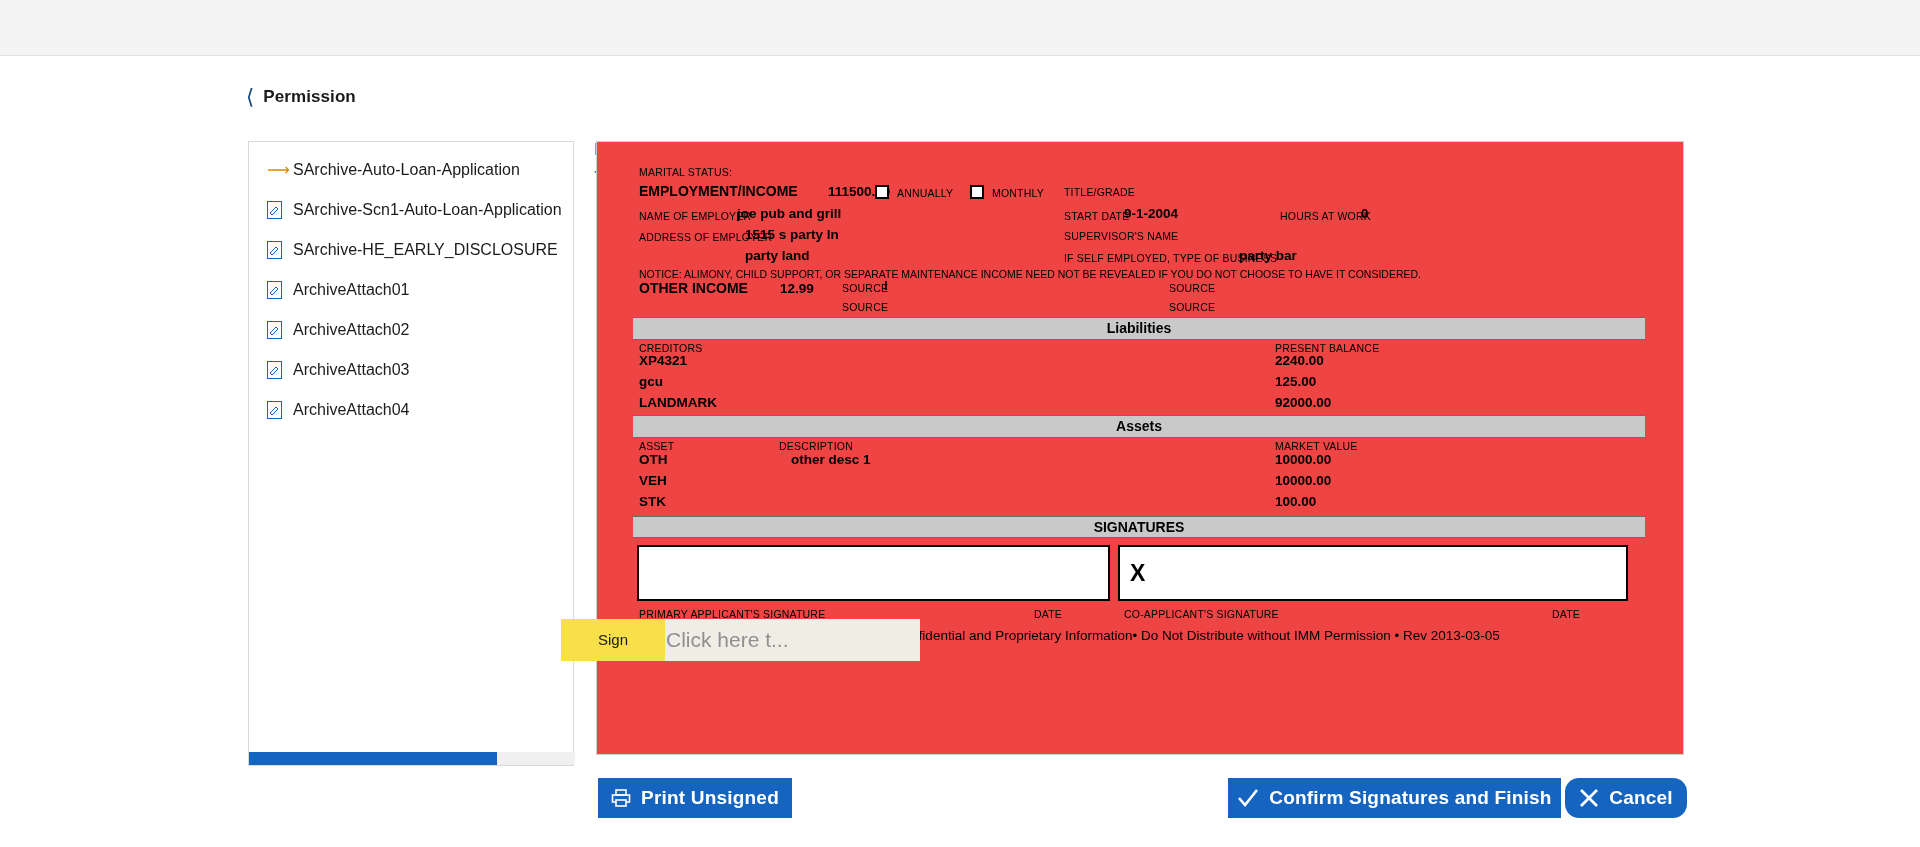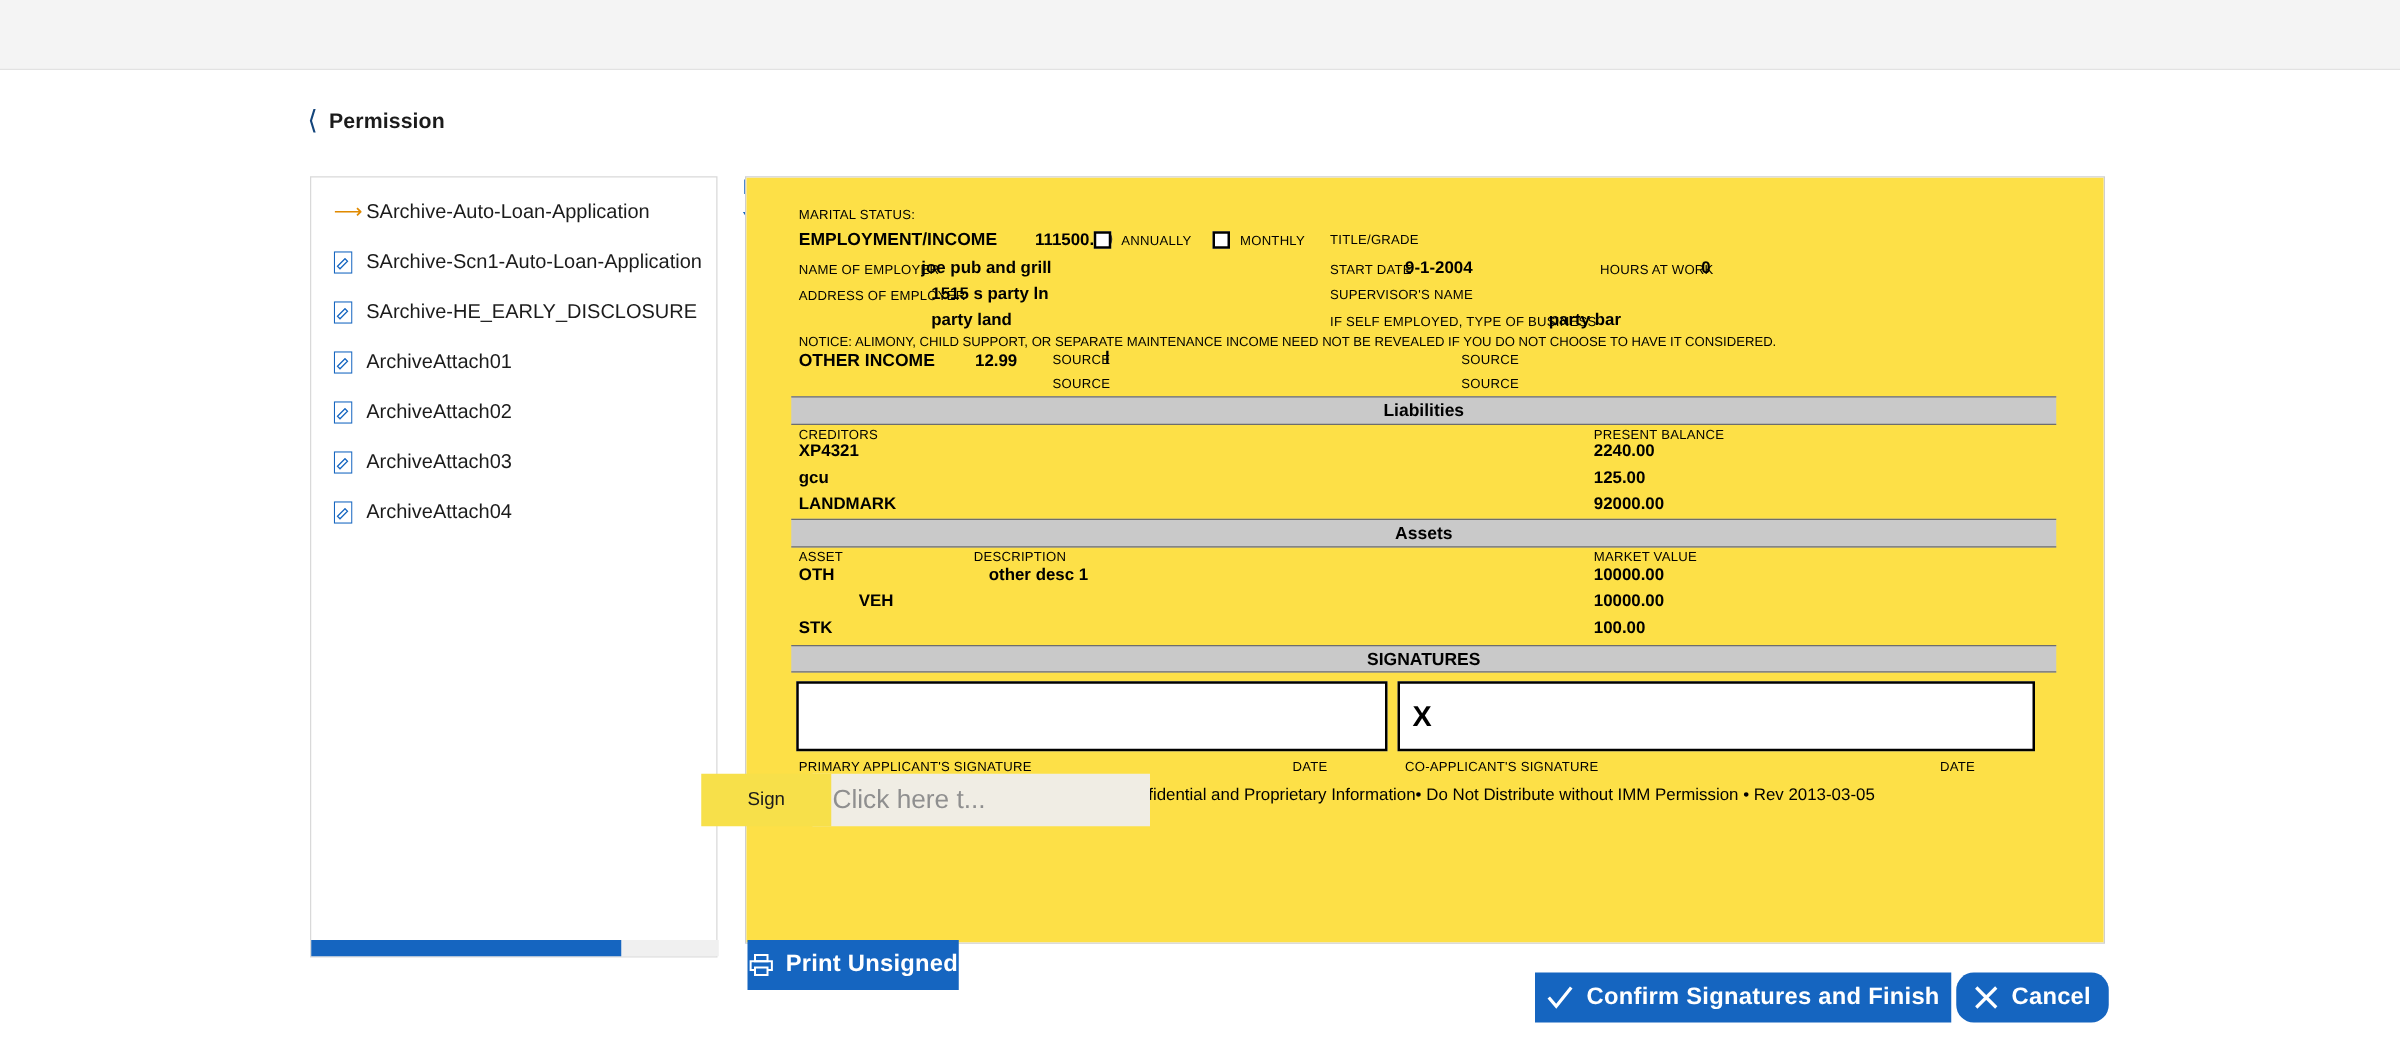--- a/index.html
+++ b/index.html
@@ -161,21 +161,21 @@
     width: 1088px; height: 614px;
     border: 1px solid #cfcfcf;
     background: #ffffff;
     box-sizing: border-box;
     overflow: hidden;
   }
   .page {
     position: absolute;
     left: 0; top: 0;
     width: 1086px; height: 612px;
-    background: #fde047;
+    background: #ef4444;
   }
   .vscroll-track {
     position: absolute;
     left: 1684px; top: 141px;
     width: 16px; height: 614px;
     background: #ffffff;
   }
   
   .f { position: absolute; font-family: "Liberation Sans", sans-serif; color: #000; }
   .lbl  { font-size: 10.5px; letter-spacing: .2px; }
@@ -247,21 +247,21 @@
     display: flex;
     align-items: center;
     justify-content: center;
     gap: 10px;
     background: #1565c0;
     color: #ffffff;
     cursor: pointer;
     font-size: 19px;
     box-sizing: border-box;
   }
-  .btn-print { left: 598px; top: 752px; width: 169px; height: 40px; }
+  .btn-print { left: 598px; top: 778px; width: 194px; height: 40px; }
   .btn-confirm { left: 1228px; top: 778px; width: 333px; height: 40px; }
   .btn-cancel { left: 1565px; top: 778px; width: 122px; height: 40px; border-radius: 14px; }
   .btn .icon { display: inline-flex; align-items: center; }
   .btn .blabel { font-weight: bold; letter-spacing: .2px; }
 </style>
 </head>
 <body>
 
 <div id="app">
 
@@ -410,21 +410,21 @@
       <div class="f val" style="left:678px; top:253px;">92000.00</div>
 
       <div class="bandrow" style="left:36px; top:273px; width:1012px; height:21px;">Assets</div>
       <div class="f lbl" style="left:42px; top:298px;">ASSET</div>
       <div class="f lbl" style="left:182px; top:298px;">DESCRIPTION</div>
       <div class="f lbl" style="left:678px; top:298px;">MARKET VALUE</div>
 
       <div class="f val" style="left:42px; top:310px;">OTH</div>
       <div class="f val" style="left:182px; top:310px;margin-left:12px;">other desc 1</div>
       <div class="f val" style="left:678px; top:310px;">10000.00</div>
-      <div class="f val" style="left:42px; top:331px;margin-left:48px;">VEH</div>
+      <div class="f val" style="left:42px; top:331px;">VEH</div>
       <div class="f val" style="left:678px; top:331px;">10000.00</div>
       <div class="f val" style="left:42px; top:352px;">STK</div>
       <div class="f val" style="left:678px; top:352px;">100.00</div>
 
       <div class="bandrow" style="left:36px; top:374px; width:1012px; height:20px;">SIGNATURES</div>
 
       <div class="sigbox" style="left:40px; top:403px; width:473px; height:56px;"></div>
       <div class="sigbox" style="left:521px; top:403px; width:510px; height:56px;"></div>
       <div class="sig-x" style="left:533px; top:418px;">X</div>
 

